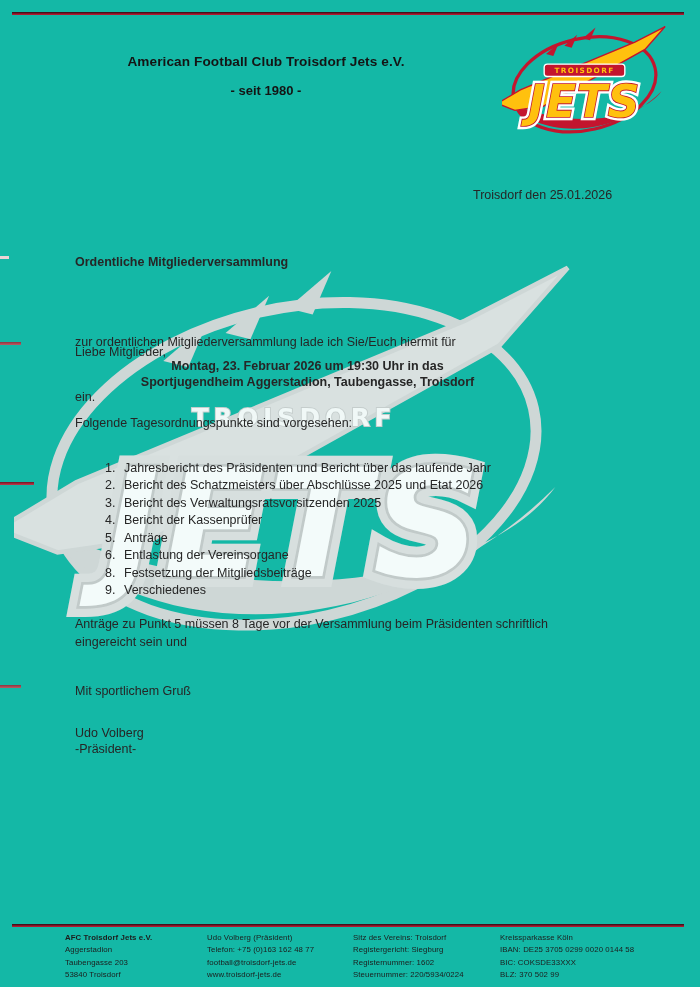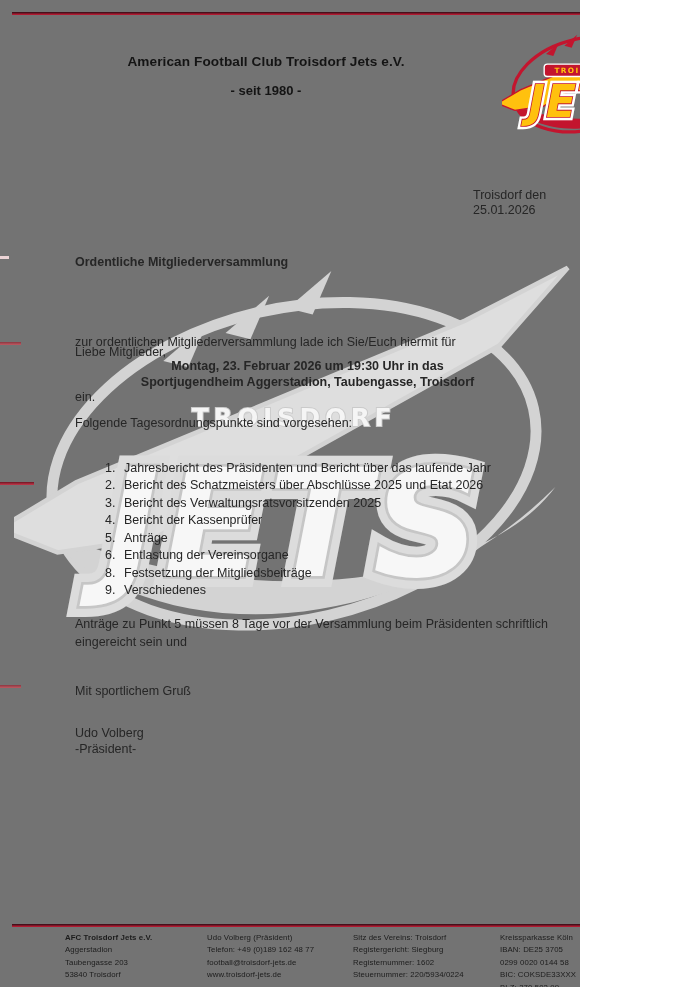--- a/index.html
+++ b/index.html
@@ -1,17 +1,17 @@
 <!DOCTYPE html>
 <html><head>
 <meta charset="utf-8">
 <style>
   html,body{margin:0;padding:0;background:#fff;}
   .page{
-    position:relative;width:580px;height:987px;background:#737373;overflow:hidden;
+    position:relative;width:700px;height:987px;background:#14b8a6;overflow:hidden;
     font-family:"Liberation Sans",sans-serif;color:#262626;
   }
   .abs{position:absolute;}
   
   .rule{left:12px;width:672px;height:3px;background:linear-gradient(to bottom,#47101b 0%,#47101b 45%,#b01a31 55%,#b01a31 100%);}
   .rule-top{top:12px;}
   .rule-bottom{top:924px;}
   
   .mark{left:0;background:#a94a52;}
   .mark-faint{top:256px;width:9px;height:3px;background:#ecd4d6;}
@@ -161,21 +161,21 @@
   </div>
 
   <div class="abs fcol fcol-1">
     <div class="fbold">AFC Troisdorf Jets e.V.</div>
     <div>Aggerstadion</div>
     <div>Taubengasse 203</div>
     <div>53840 Troisdorf</div>
   </div>
   <div class="abs fcol fcol-2">
     <div>Udo Volberg (Präsident)</div>
-    <div>Telefon: +49 (0)189 162 48 77</div>
+    <div>Telefon: +75 (0)163 162 48 77</div>
     <div>football@troisdorf-jets.de</div>
     <div>www.troisdorf-jets.de</div>
   </div>
   <div class="abs fcol fcol-3">
     <div>Sitz des Vereins: Troisdorf</div>
     <div>Registergericht: Siegburg</div>
     <div>Registernummer: 1602</div>
     <div>Steuernummer: 220/5934/0224</div>
   </div>
   <div class="abs fcol fcol-4">

